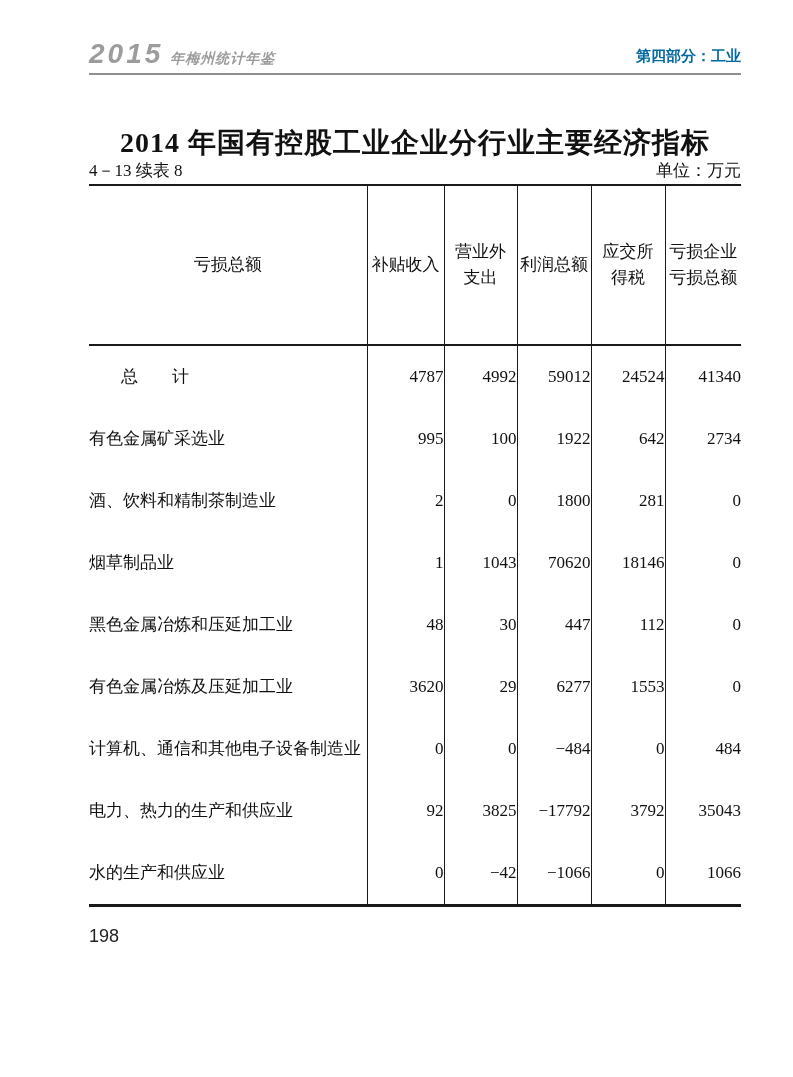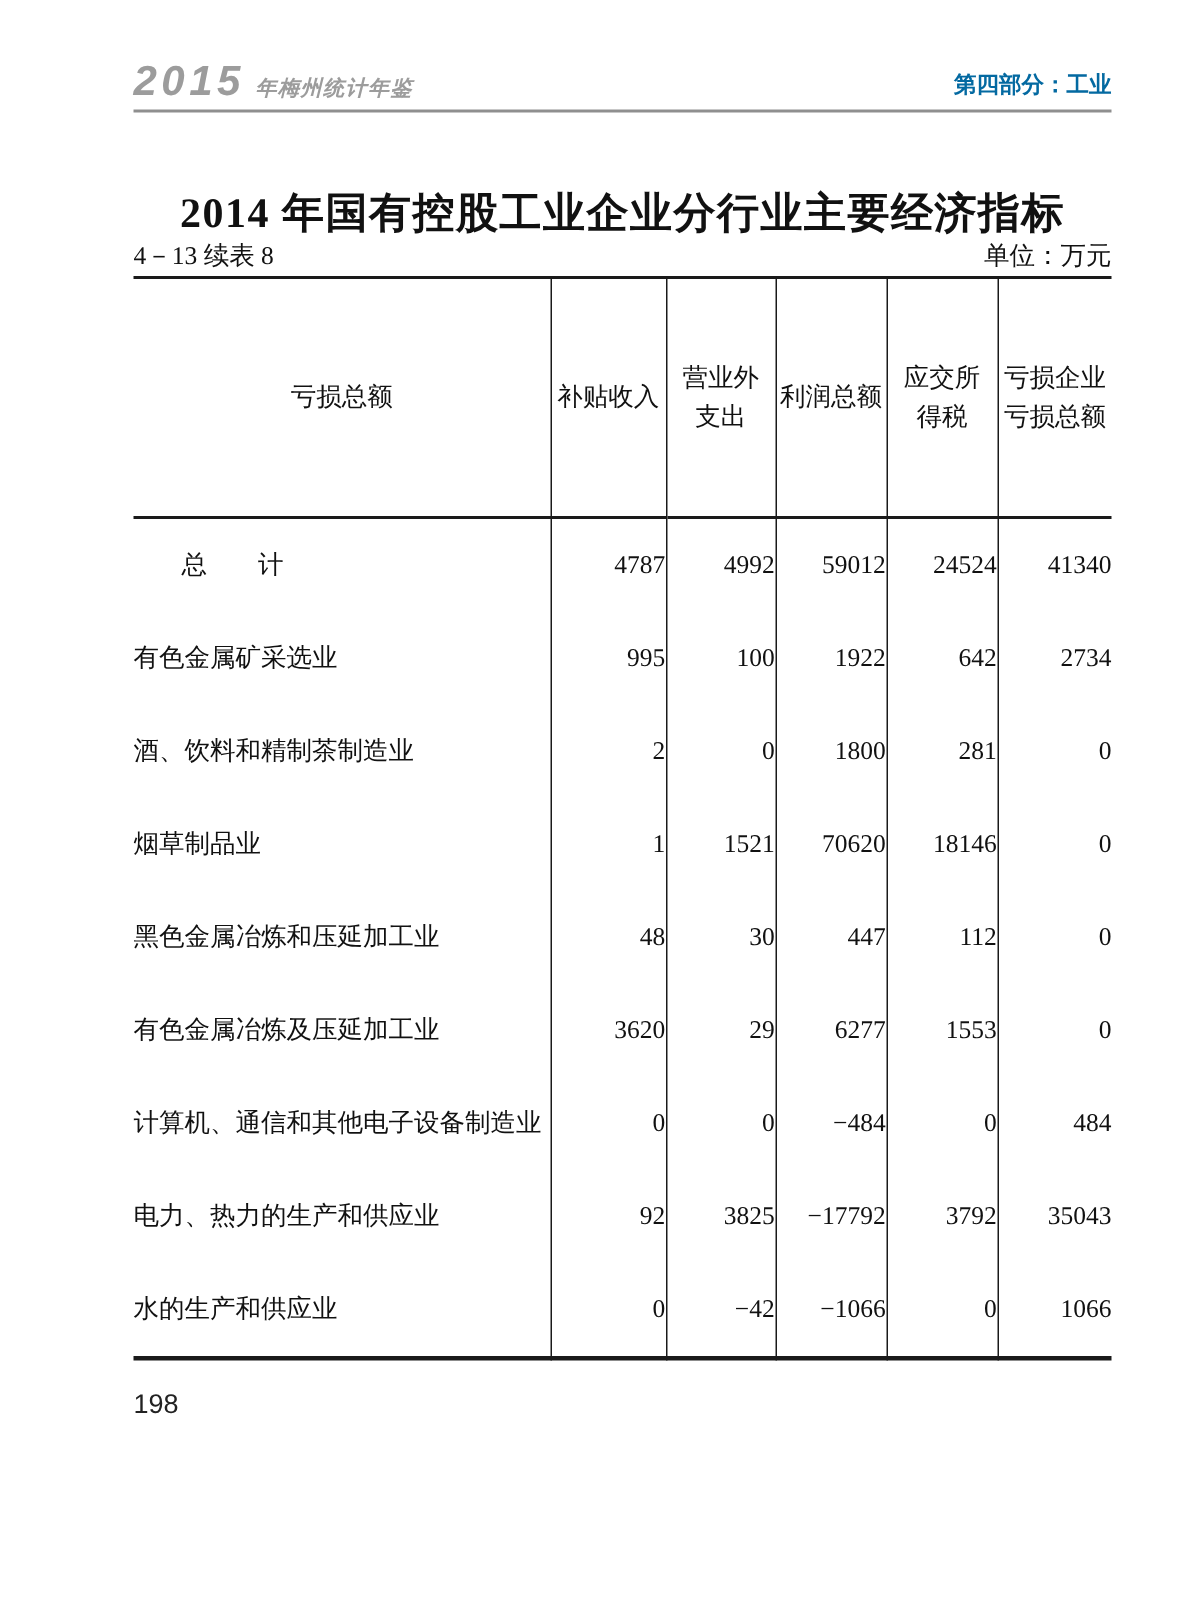--- a/index.html
+++ b/index.html
@@ -195,21 +195,21 @@
           <td class="cell-name">酒、饮料和精制茶制造业</td>
           <td class="cell-num">2</td>
           <td class="cell-num">0</td>
           <td class="cell-num">1800</td>
           <td class="cell-num">281</td>
           <td class="cell-num">0</td>
         </tr>
         <tr>
           <td class="cell-name">烟草制品业</td>
           <td class="cell-num">1</td>
-          <td class="cell-num">1521</td>
+          <td class="cell-num">1043</td>
           <td class="cell-num">70620</td>
           <td class="cell-num">18146</td>
           <td class="cell-num">0</td>
         </tr>
         <tr>
           <td class="cell-name">黑色金属冶炼和压延加工业</td>
           <td class="cell-num">48</td>
           <td class="cell-num">30</td>
           <td class="cell-num">447</td>
           <td class="cell-num">112</td>

